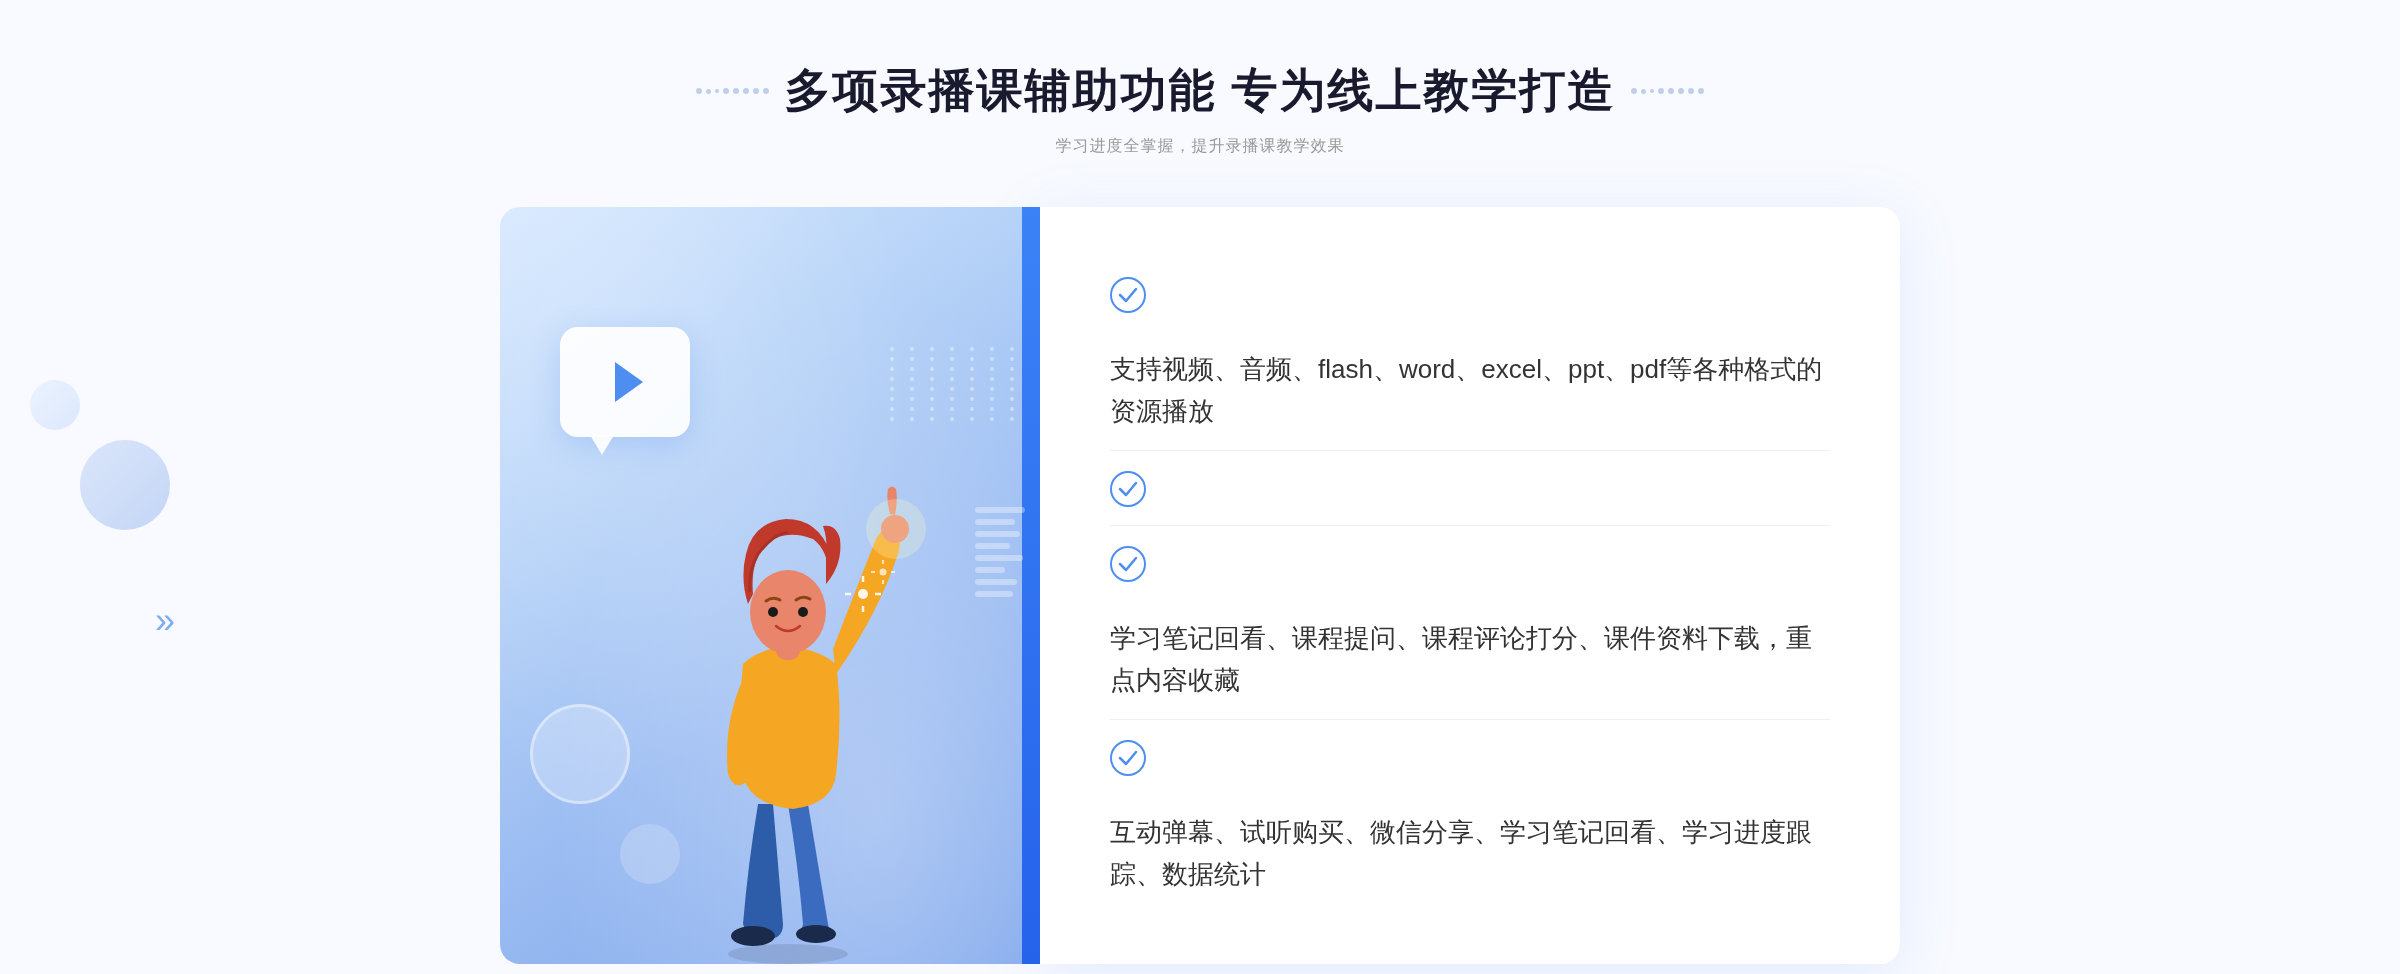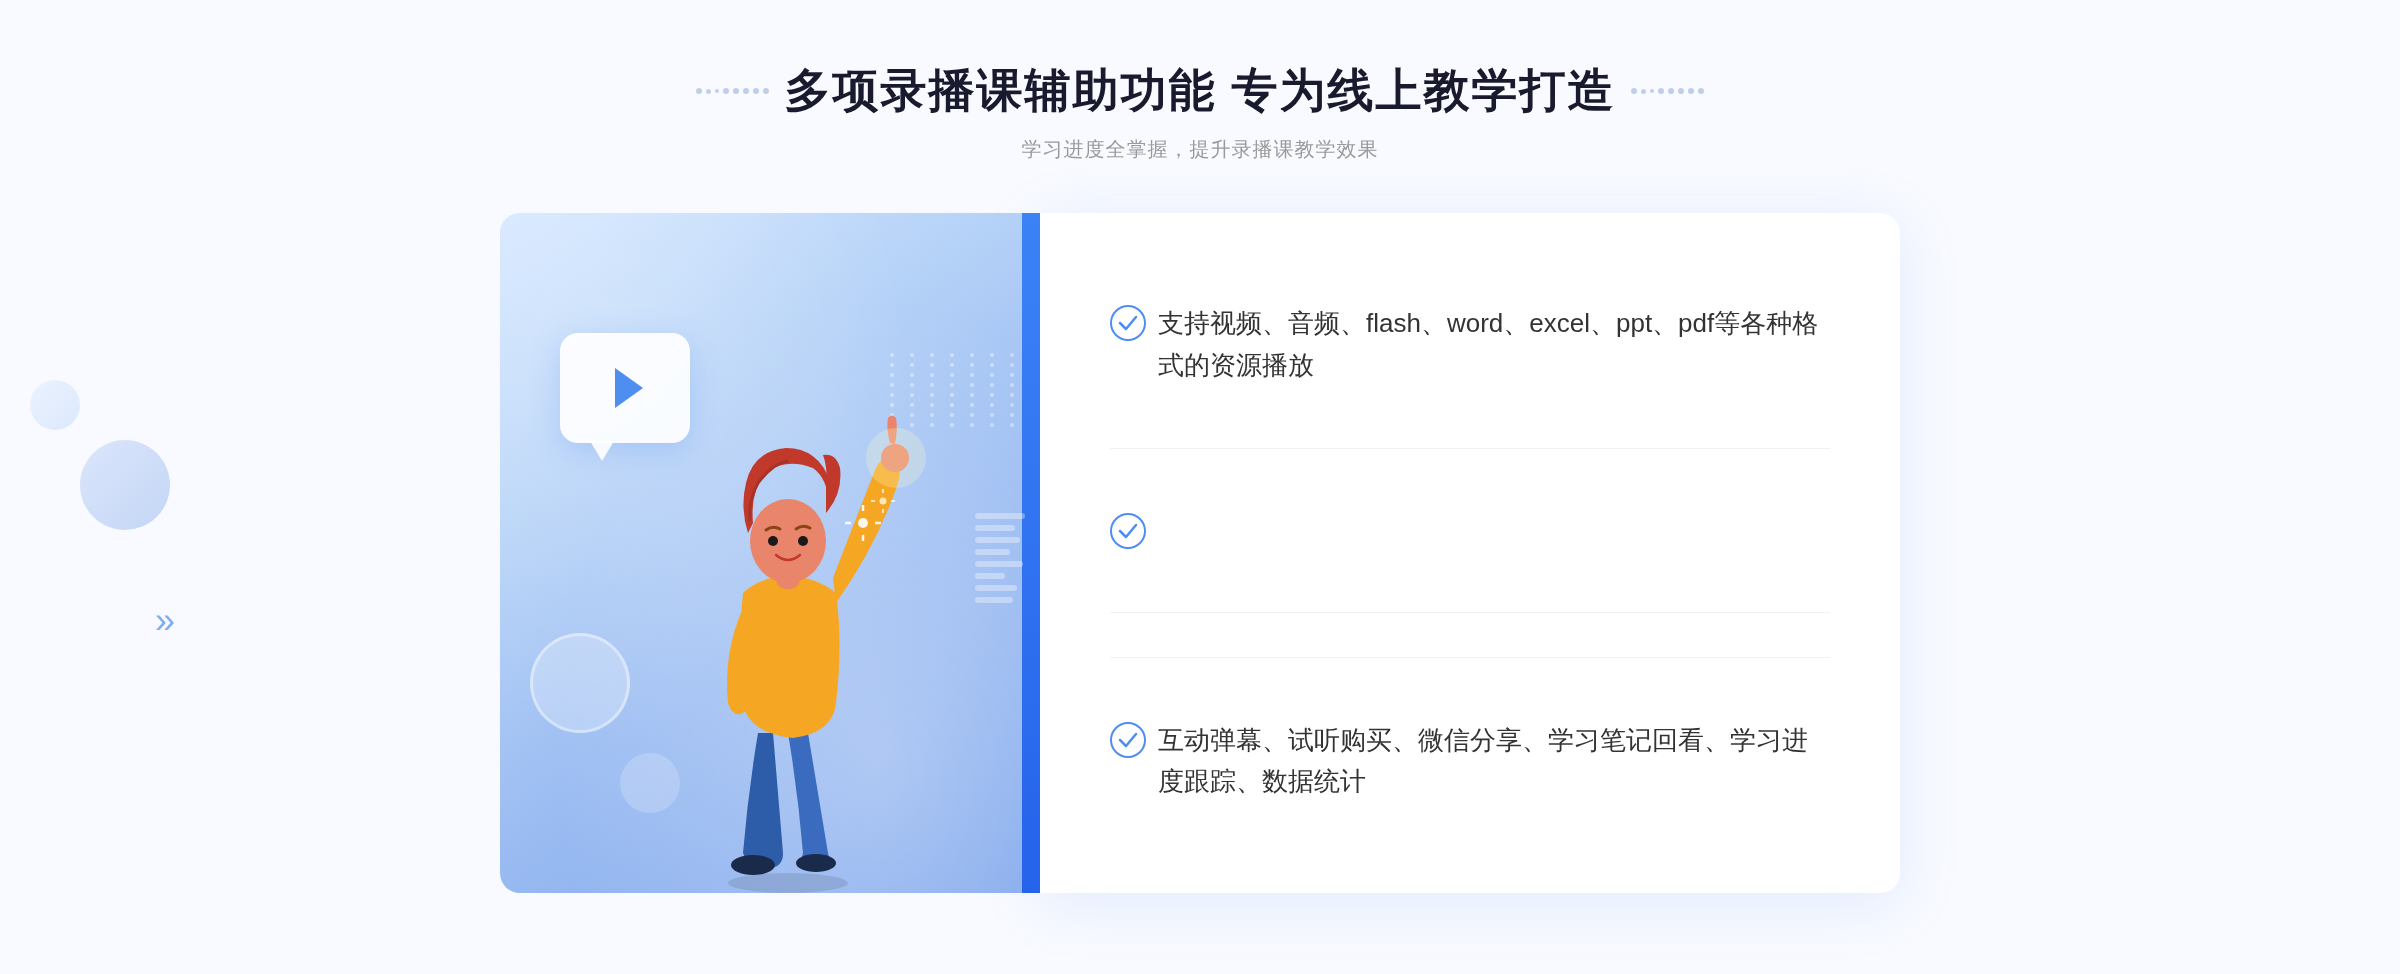--- a/index.html
+++ b/index.html
@@ -77,21 +77,21 @@
     }
 
     .main-title {
       font-size: 46px;
       font-weight: 700;
       color: #1a1a2e;
       letter-spacing: 2px;
     }
 
     .sub-title {
-      font-size: 20px;
+      font-size: 16px;
       color: #999;
       margin-top: 14px;
       font-weight: 400;
       letter-spacing: 1px;
     }
 
     .content-area {
       display: flex;
       align-items: stretch;
       width: 1400px;
@@ -256,22 +256,23 @@
       padding: 50px 70px;
       display: flex;
       flex-direction: column;
       justify-content: space-around;
       box-shadow: 0 10px 60px rgba(100,150,240,0.15);
     }
 
     .feature-item {
       display: flex;
       align-items: flex-start;
-      gap: 12px;
+      gap: 36px;
       padding: 18px 0;
+      flex-direction: column;
     }
 
     .check-icon {
       width: 36px;
       height: 36px;
       flex-shrink: 0;
       margin-top: 2px;
     }
 
     .feature-text {
@@ -498,20 +499,27 @@
 
       <div class="feature-item">
         <svg class="check-icon" viewBox="0 0 36 36" xmlns="http://www.w3.org/2000/svg">
           <circle cx="18" cy="18" r="17" fill="none" stroke="#4d8ef0" stroke-width="2"></circle>
           <path d="M10 18 L16 24 L26 12" stroke="#4d8ef0" stroke-width="2.5" fill="none" stroke-linecap="round" stroke-linejoin="round"></path>
         </svg>
       </div>
 
       <div class="divider"></div>
 
+      <div class="feature-item">
+        <svg class="check-icon" viewBox="0 0 36 36" xmlns="http://www.w3.org/2000/svg">
+          <circle cx="18" cy="18" r="17" fill="none" stroke="#4d8ef0" stroke-width="2"></circle>
+          <path d="M10 18 L16 24 L26 12" stroke="#4d8ef0" stroke-width="2.5" fill="none" stroke-linecap="round" stroke-linejoin="round"></path>
+        </svg>
+        <span class="feature-text">学习笔记回看、课程提问、课程评论打分、课件资料下载，重点内容收藏</span>
+      </div>
 
       <div class="divider"></div>
 
       <div class="feature-item">
         <svg class="check-icon" viewBox="0 0 36 36" xmlns="http://www.w3.org/2000/svg">
           <circle cx="18" cy="18" r="17" fill="none" stroke="#4d8ef0" stroke-width="2"></circle>
           <path d="M10 18 L16 24 L26 12" stroke="#4d8ef0" stroke-width="2.5" fill="none" stroke-linecap="round" stroke-linejoin="round"></path>
         </svg>
         <span class="feature-text">互动弹幕、试听购买、微信分享、学习笔记回看、学习进度跟踪、数据统计</span>
       </div>

